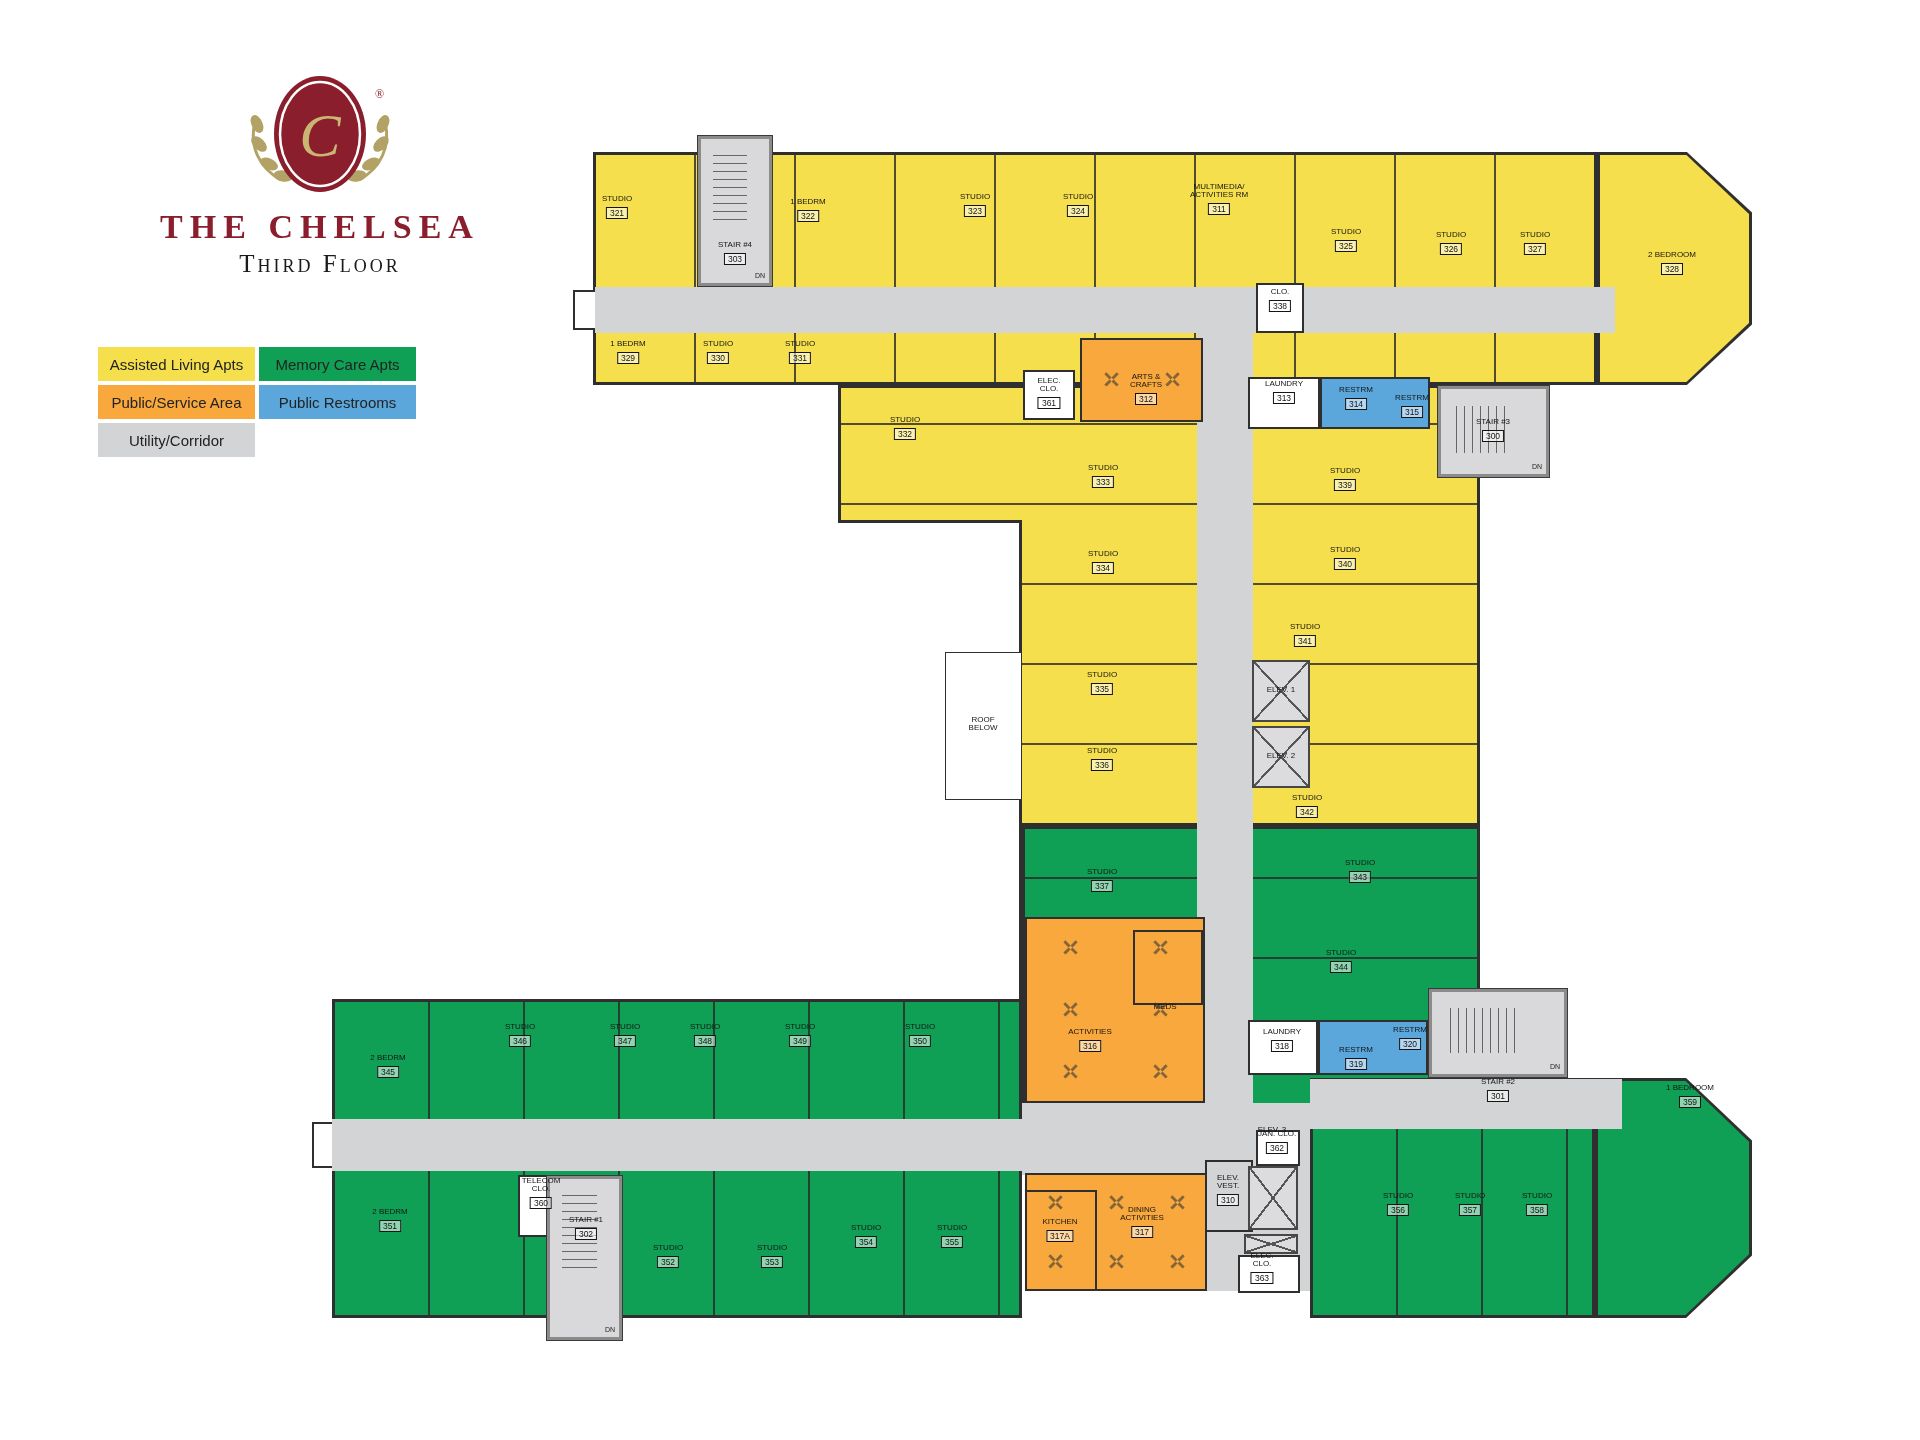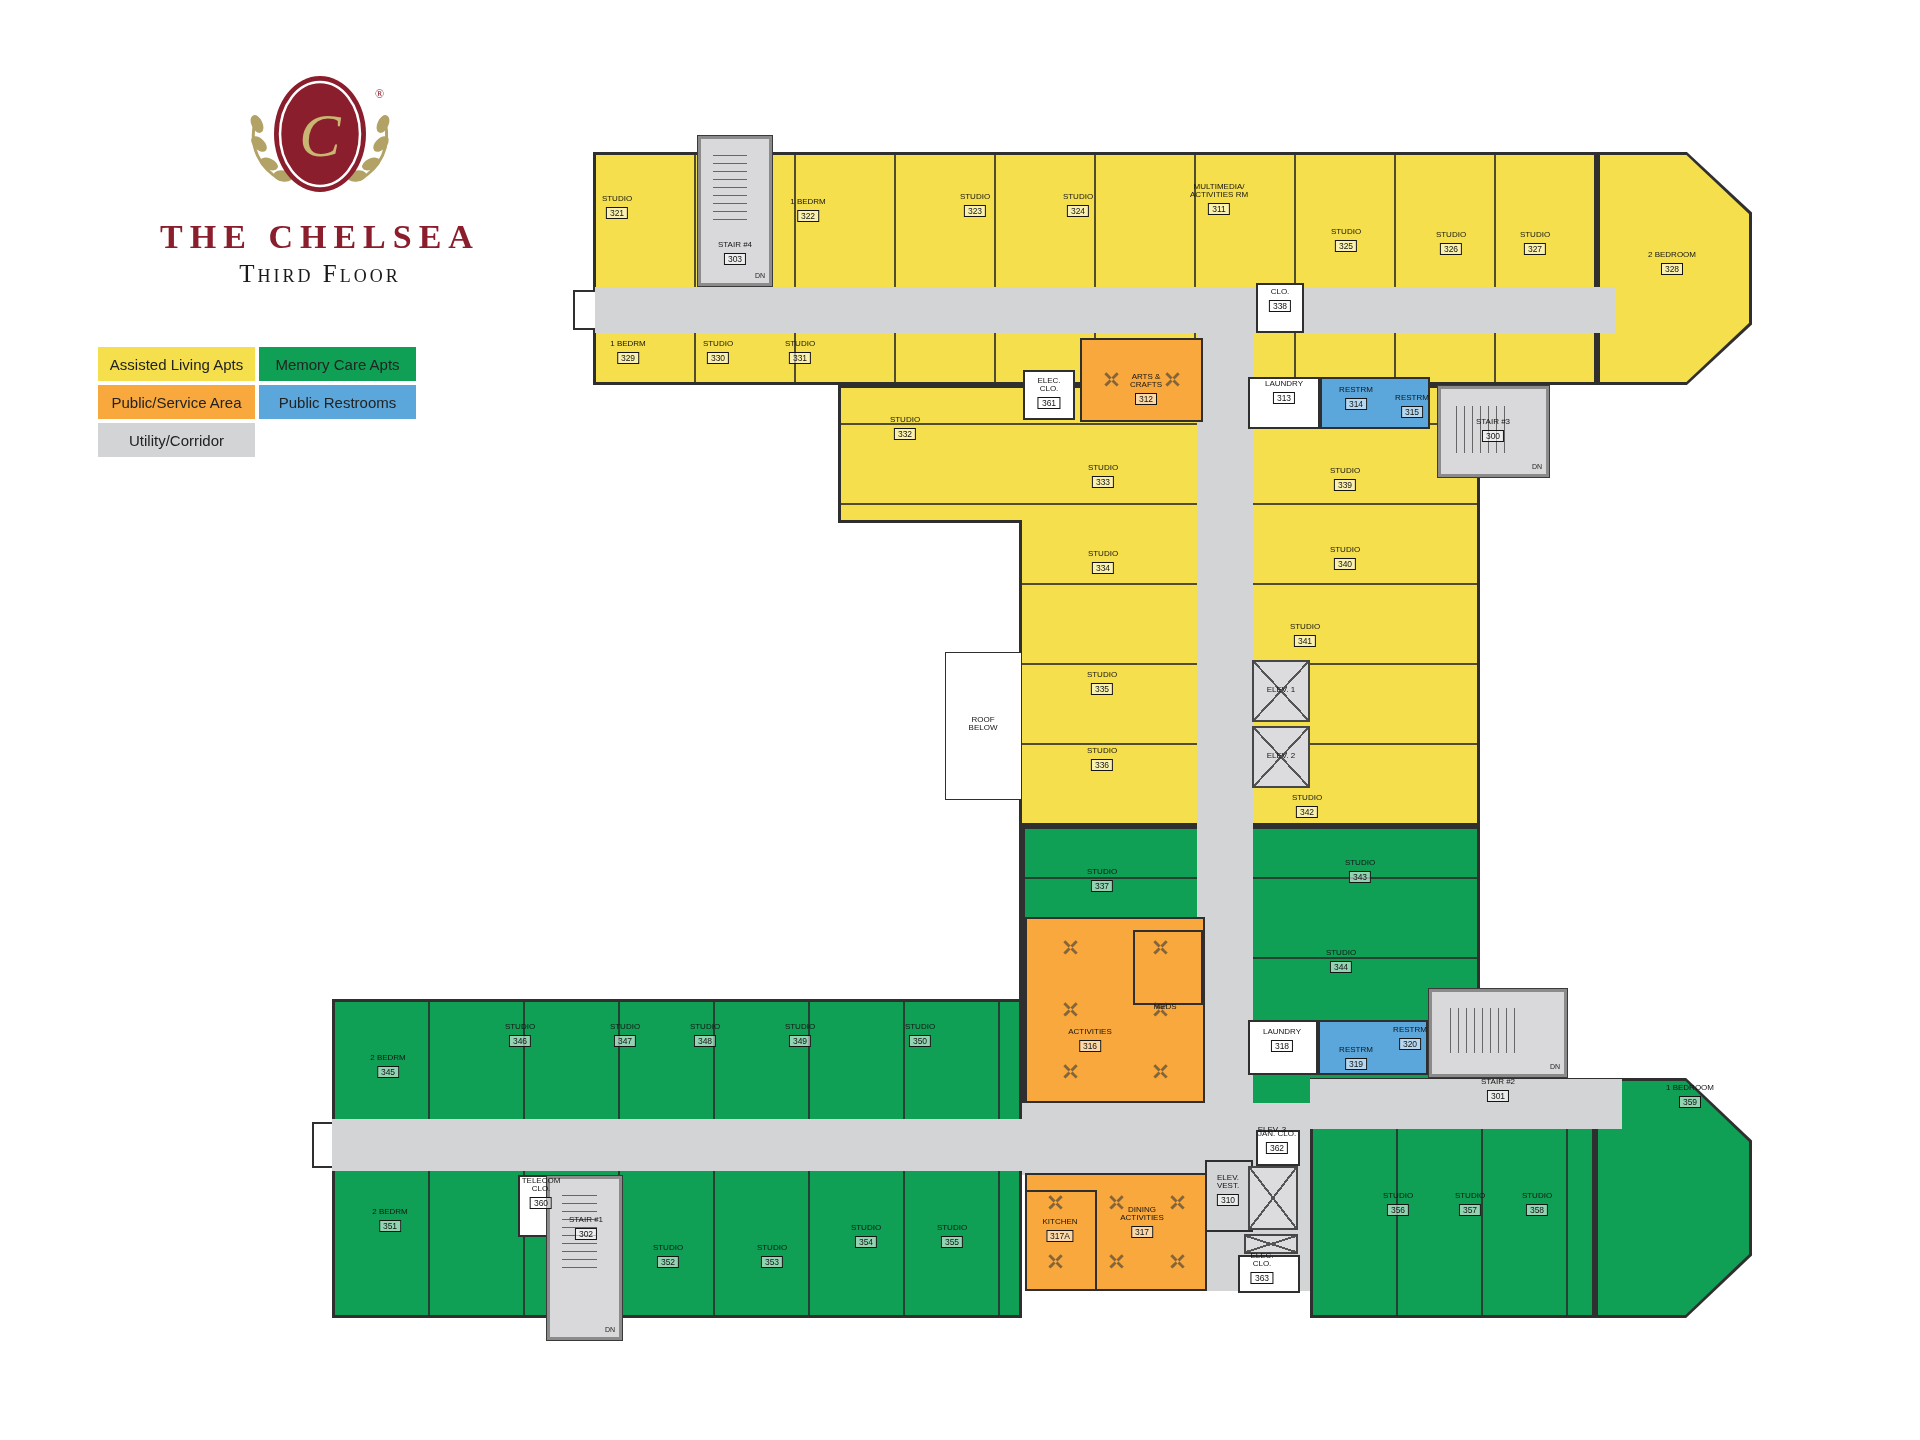--- a/index.html
+++ b/index.html
@@ -1,21 +1,21 @@
 <!DOCTYPE html>
 <html style="--wall: #2F2F2F;"><head>
 <meta charset="utf-8">
 <style>
   html,body{margin:0;padding:0;background:#fff;}
   body{width:1920px;height:1440px;position:relative;overflow:hidden;
        font-family:"Liberation Sans",sans-serif;}
   
   .brand{position:absolute;left:110px;top:72px;width:420px;text-align:center;z-index:60;}
   .brand-title{font-family:"Liberation Serif",serif;font-weight:bold;text-transform:uppercase;
-       font-size:34px;letter-spacing:7px;margin-top:10px;}
+       font-size:34px;letter-spacing:7px;margin-top:0;}
   .brand-sub{font-family:"Liberation Serif",serif;font-variant:small-caps;
        font-size:24px;letter-spacing:6px;margin-top:2px;}
   .brand-floor{font-family:"Liberation Serif",serif;font-variant:small-caps;
        font-size:25px;letter-spacing:3px;margin-top:4px;color:#1a1a1a;}
   
   #legend{position:absolute;left:98px;top:347px;display:grid;
        grid-template-columns:157px 157px;gap:4px;z-index:60;}
   .leg-item{height:34px;display:flex;align-items:center;justify-content:center;
        font-size:15px;color:#222;}
   

